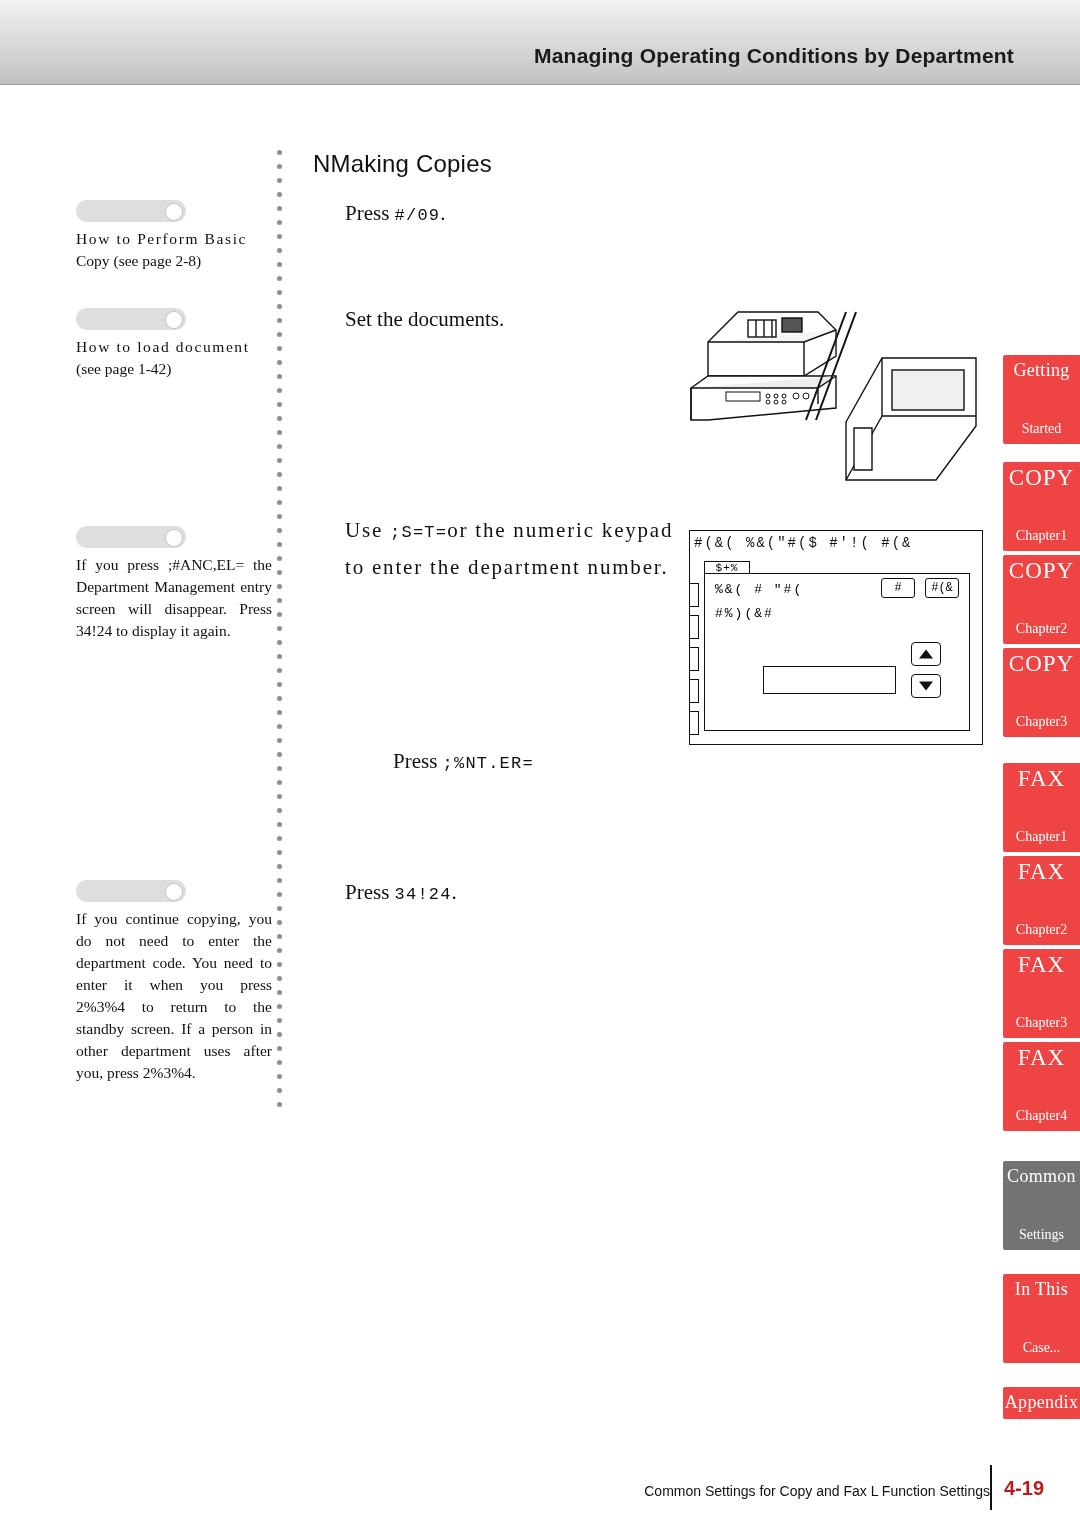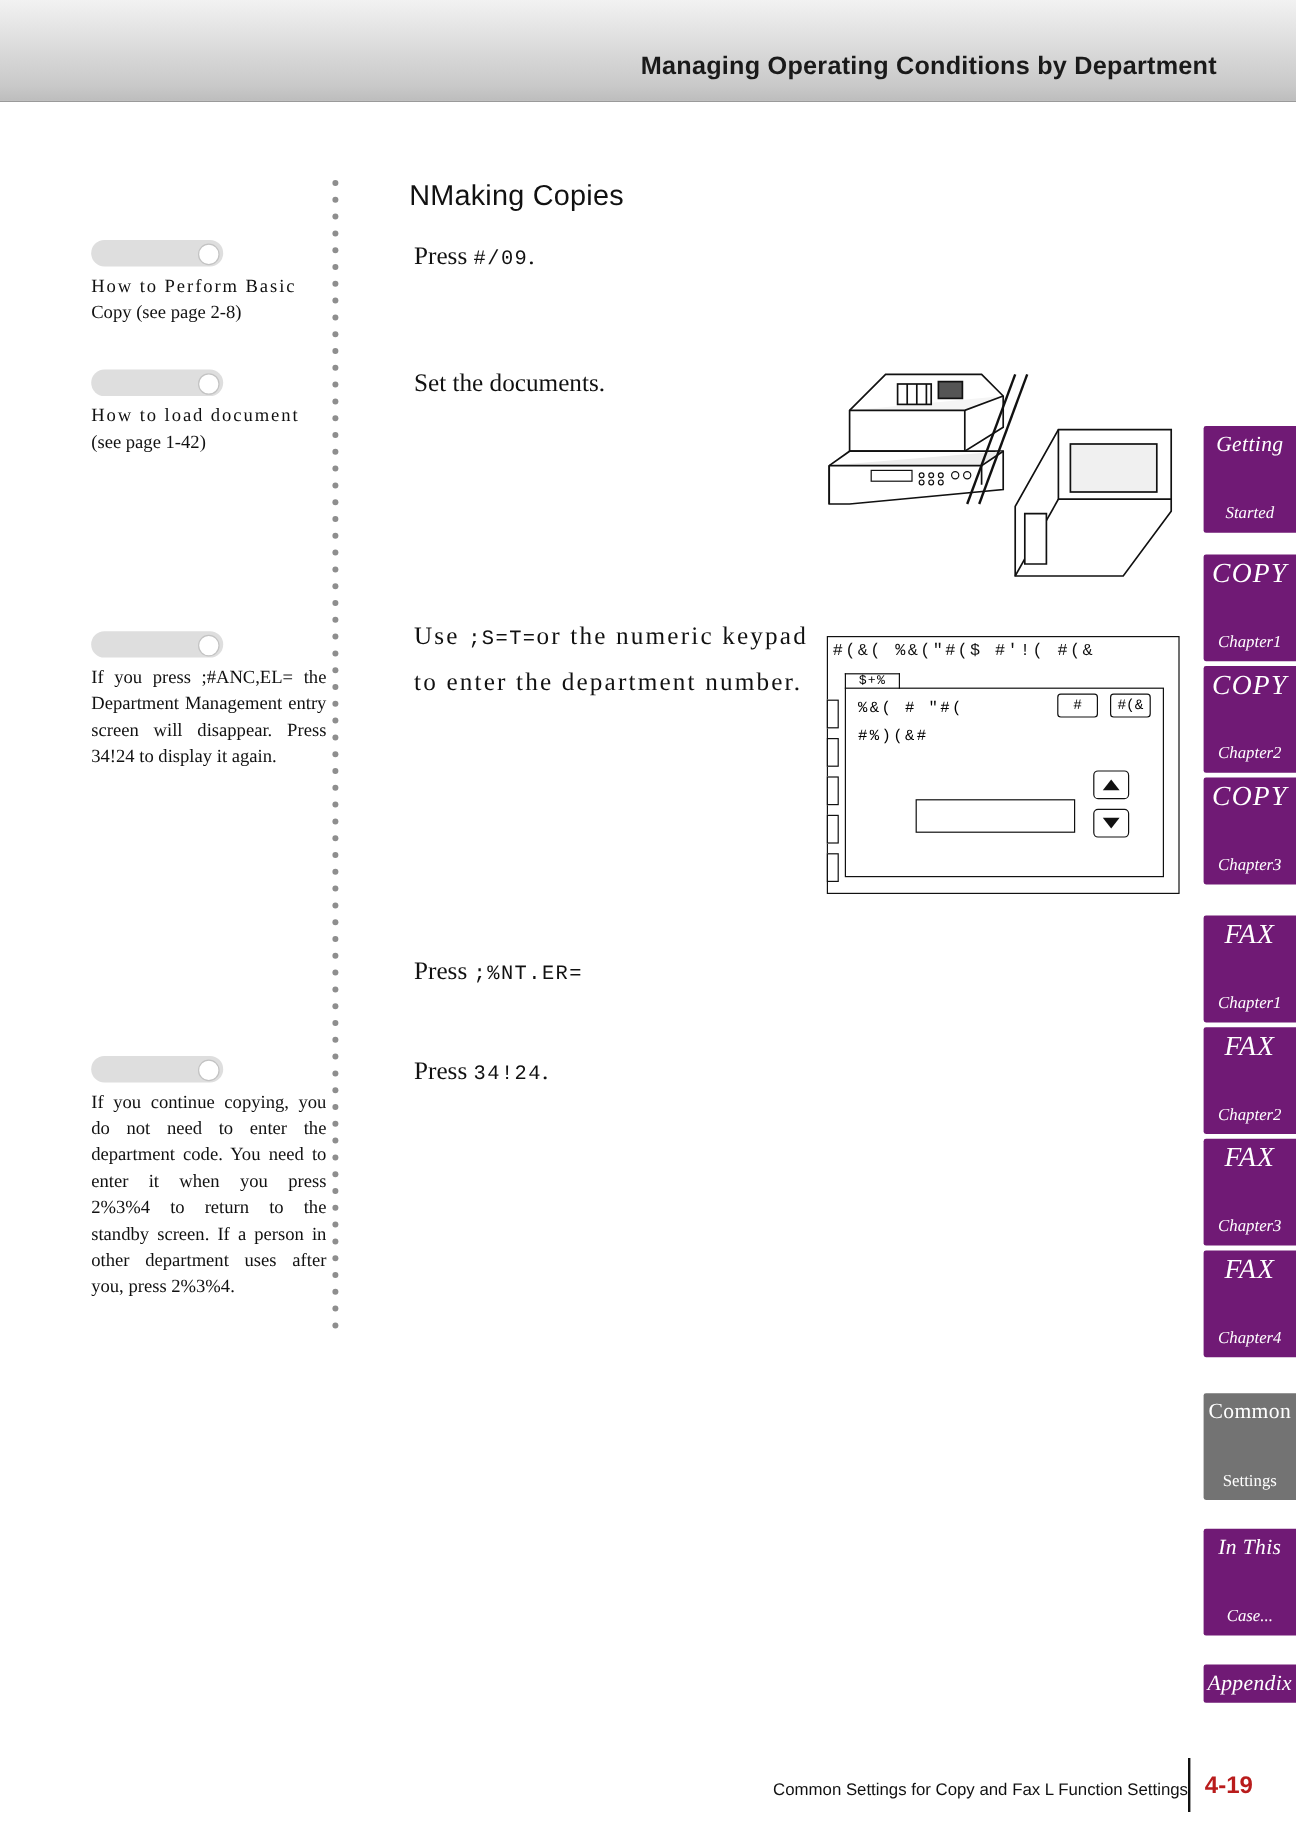--- a/index.html
+++ b/index.html
@@ -60,21 +60,21 @@
     letter-spacing: 0.3px;
   }
   .tab .t2 {
     display: block;
     font-size: 14px;
     line-height: 18px;
     margin-top: 39px;
   }
   .tab.big .t1 { font-size: 23px; letter-spacing: 1px; }
   .tab.dark { background: #737373; }
-  .tab.gray2 { background: #701a75; font-style: italic; }
+  .tab.gray2 { background: #ef4444; }
 
   
   .dot-col {
     position: absolute;
     left: 277px;
     top: 150px;
     width: 6px;
     height: 960px;
   }
   .dot-col i {
@@ -113,21 +113,20 @@
   .note-text .sp { letter-spacing: 1.6px; }
 
   
   .sec-title {
     position: absolute;
     left: 313px; top: 150px;
     font-family: "Liberation Sans", sans-serif;
     font-size: 24px;
     color: #111111;
     letter-spacing: 0.2px;
-    margin-left: 28px;
   }
   .step {
     position: absolute;
     left: 345px;
     width: 350px;
     font-family: "Liberation Serif", serif;
     font-size: 21px;
     line-height: 34px;
     color: #111111;
   }
@@ -374,21 +373,21 @@
 </div>
 
 <div class="step" style="top:302px;">
   <span>Set the documents.</span>
 </div>
 
 <div class="step sparse" style="top:513px; width:330px;">
   <span>Use </span><span class="code">;S=T=</span><span>or the numeric keypad to enter the department number.</span>
 </div>
 
-<div class="step" style="top:792px;">
+<div class="step" style="top:744px;margin-left:48px;">
   <span>Press </span><span class="code">;%NT.ER=</span>
 </div>
 
 <div class="step" style="top:875px;">
   <span>Press </span><span class="code">34!24</span><span>.</span>
 </div>
 
 <div class="machine">
   <svg width="300" height="195" viewBox="0 0 300 195" xmlns="http://www.w3.org/2000/svg">
     <g fill="none" stroke="#111" stroke-width="1.4">

